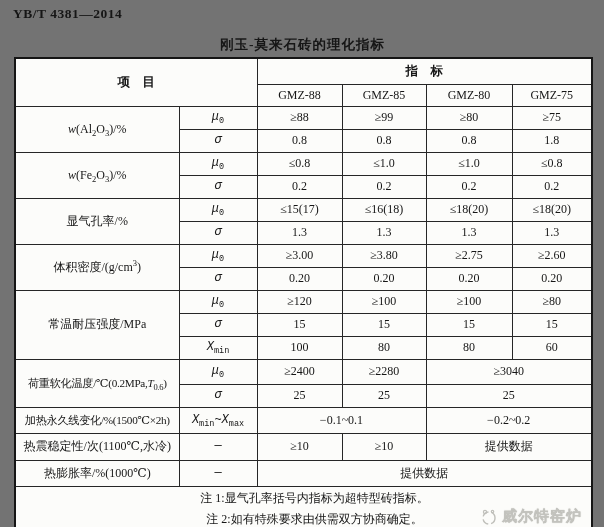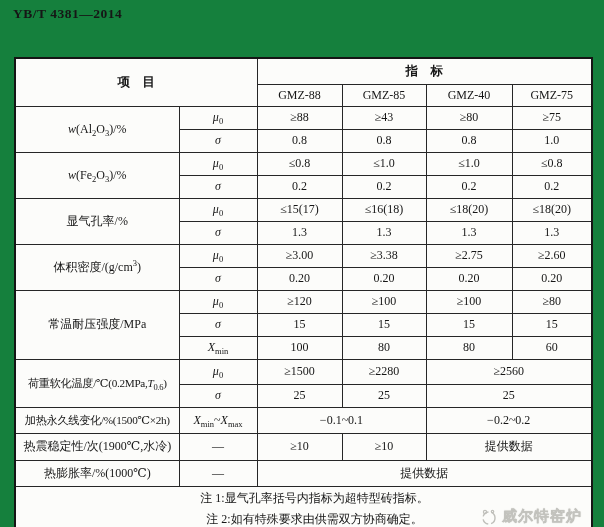--- a/index.html
+++ b/index.html
@@ -1,19 +1,19 @@
 <!DOCTYPE html>
 <html><head>
 <meta charset="utf-8">
 <style>
   html,body{margin:0;padding:0;background:#ffffff;}
   .page{
     position:relative;
     width:604px;height:527px;
-    background:#15803d;
+    background:#737373;
     font-family:"Liberation Serif","DejaVu Serif",serif;
     color:#161616;
     overflow:hidden;
   }
   .doc-number{
     position:absolute;left:13px;top:6px;
     font-weight:bold;font-size:13.5px;letter-spacing:.5px;
   }
   .table-title{
     position:absolute;left:14px;top:36px;width:577px;
@@ -26,21 +26,21 @@
     background:#fcfcfa;
   }
   table.spec td{
     border:1px solid #262626;
     text-align:center;vertical-align:middle;
     font-size:12px;padding:0 1px;line-height:1.15;
     overflow:hidden;white-space:nowrap;
   }
   td.lbl{font-size:12px;}
   td.lbl.tight{font-size:11.2px;letter-spacing:-.3px;}
-  td.stat{font-size:12px;}
+  td.stat{font-size:12px;font-family:Liberation Mono, monospace;}
   sub{font-size:8.5px;line-height:0;}
   sup{font-size:8.5px;line-height:0;}
   tr.h1 td{height:25px;font-weight:bold;font-size:12.5px;}
   tr.h2 td{height:21px;font-size:12px;}
   tr.r  td{height:22px;}
   tr.ra td{height:24px;}
   tr.rb td{height:22px;}
   tr.rc td{height:25px;}
   tr.rd td{height:26px;}
   tr.re td{height:25px;}
@@ -60,57 +60,58 @@
     color:#c3c3be;text-shadow:0 0 1px #a9a9a4;
   }
   .wm-icon{display:block;}
 </style>
 </head>
 <body>
 
 <div class="page">
 
   <div class="doc-number">YB/T 4381—2014</div>
+  <div class="table-title">刚玉-莫来石砖的理化指标</div>
 
   <table class="spec">
     <colgroup>
       <col style="width:164px">
         <col style="width:78px">
       <col style="width:85px">
         <col style="width:84px">
       <col style="width:86px">
         <col style="width:80px">
     </colgroup>
     <tbody>
 
       <tr class="h1">
         <td colspan="2" rowspan="2">项　目</td>
         <td colspan="4">指　标</td>
       </tr>
       <tr class="h2">
         <td>GMZ-88</td>
         <td>GMZ-85</td>
-        <td>GMZ-40</td>
+        <td>GMZ-80</td>
         <td>GMZ-75</td>
       </tr>
 
       <tr class="r">
         <td rowspan="2" class="lbl"><i>w</i>(Al<sub>2</sub>O<sub>3</sub>)/%</td>
         <td class="stat"><i>μ</i><sub>0</sub></td>
         <td>≥88</td>
-        <td>≥43</td>
+        <td>≥99</td>
         <td>≥80</td>
         <td>≥75</td>
       </tr>
       <tr class="r">
         <td class="stat"><i>σ</i></td>
         <td>0.8</td>
         <td>0.8</td>
         <td>0.8</td>
-        <td>1.0</td>
+        <td>1.8</td>
       </tr>
 
       <tr class="r">
         <td rowspan="2" class="lbl"><i>w</i>(Fe<sub>2</sub>O<sub>3</sub>)/%</td>
         <td class="stat"><i>μ</i><sub>0</sub></td>
         <td>≤0.8</td>
         <td>≤1.0</td>
         <td>≤1.0</td>
         <td>≤0.8</td>
       </tr>
@@ -135,21 +136,21 @@
         <td>1.3</td>
         <td>1.3</td>
         <td>1.3</td>
         <td>1.3</td>
       </tr>
 
       <tr class="r">
         <td rowspan="2" class="lbl">体积密度/(g/cm<sup>3</sup>)</td>
         <td class="stat"><i>μ</i><sub>0</sub></td>
         <td>≥3.00</td>
-        <td>≥3.38</td>
+        <td>≥3.80</td>
         <td>≥2.75</td>
         <td>≥2.60</td>
       </tr>
       <tr class="r">
         <td class="stat"><i>σ</i></td>
         <td>0.20</td>
         <td>0.20</td>
         <td>0.20</td>
         <td>0.20</td>
       </tr>
@@ -173,40 +174,40 @@
         <td class="stat"><i>X</i><sub>min</sub></td>
         <td>100</td>
         <td>80</td>
         <td>80</td>
         <td>60</td>
       </tr>
 
       <tr class="ra">
         <td rowspan="2" class="lbl tight">荷重软化温度/℃(0.2MPa,<i>T</i><sub>0.6</sub>)</td>
         <td class="stat"><i>μ</i><sub>0</sub></td>
-        <td>≥1500</td>
+        <td>≥2400</td>
         <td>≥2280</td>
-        <td colspan="2">≥2560</td>
+        <td colspan="2">≥3040</td>
       </tr>
       <tr class="rb">
         <td class="stat"><i>σ</i></td>
         <td>25</td>
         <td>25</td>
         <td colspan="2">25</td>
       </tr>
 
       <tr class="rc">
         <td class="lbl tight">加热永久线变化/%(1500℃×2h)</td>
         <td class="stat"><i>X</i><sub>min</sub>~<i>X</i><sub>max</sub></td>
         <td colspan="2">−0.1~0.1</td>
         <td colspan="2">−0.2~0.2</td>
       </tr>
 
       <tr class="rd">
-        <td class="lbl">热震稳定性/次(1900℃,水冷)</td>
+        <td class="lbl">热震稳定性/次(1100℃,水冷)</td>
         <td class="stat">—</td>
         <td>≥10</td>
         <td>≥10</td>
         <td colspan="2">提供数据</td>
       </tr>
 
       <tr class="re">
         <td class="lbl">热膨胀率/%(1000℃)</td>
         <td class="stat">—</td>
         <td colspan="4">提供数据</td>

